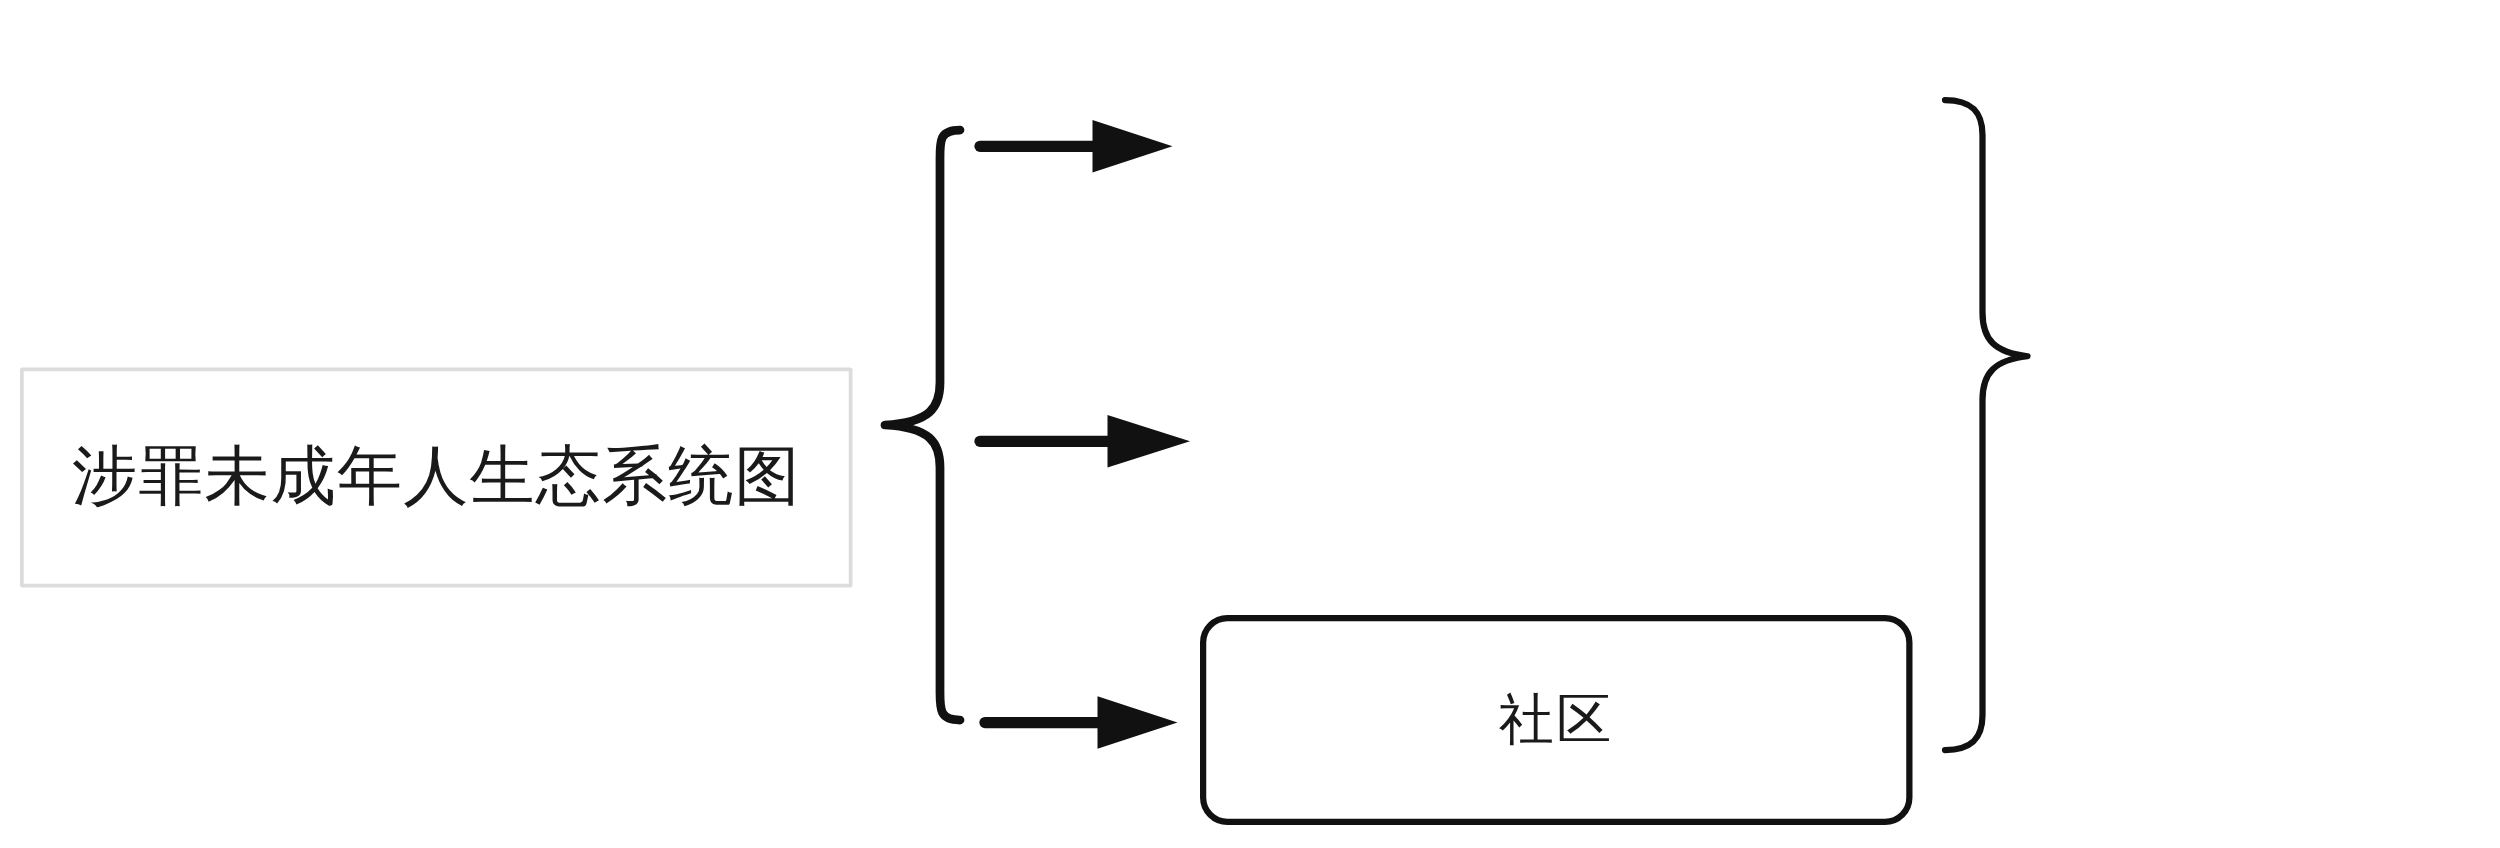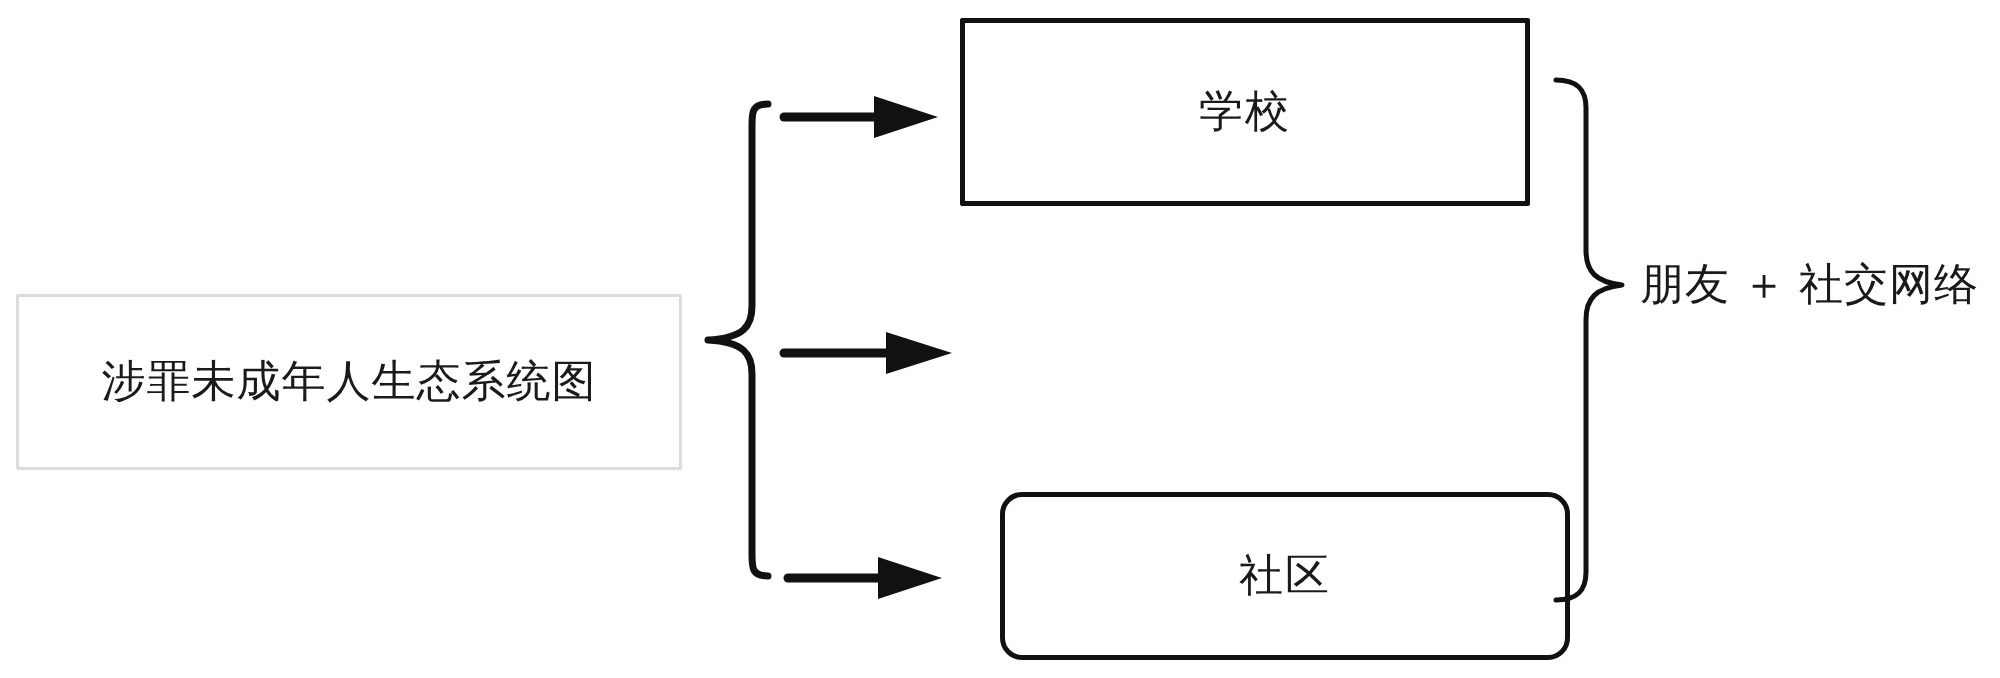--- a/index.html
+++ b/index.html
@@ -36,21 +36,21 @@
   
   #root-node {
     left: 16px;
     top: 294px;
     width: 666px;
     height: 176px;
     border: 3px solid #dcdcdc;
     border-radius: 2px;
   }
   #root-node .node-label {
-    font-size: 44px;
+    font-size: 52px;
     letter-spacing: 1px;
   }
 
   
   .sys-node {
     left: 960px;
     width: 570px;
     border: 5px solid #111111;
   }
   #node-school {
@@ -60,21 +60,20 @@
   }
   #node-family {
     top: 250px;
     height: 208px;
     border-radius: 2px;
   }
   #node-community {
     top: 492px;
     height: 168px;
     border-radius: 22px;
-    margin-left: 40px;
   }
   .sys-node .node-label {
     font-size: 44px;
     letter-spacing: 2px;
   }
 
   
   #right-annotation {
     position: absolute;
     left: 1640px;
@@ -126,32 +125,26 @@
 </style>
 </head>
 <body>
 
 <div id="canvas">
 
   <div class="node" id="root-node">
     <span class="node-label">涉罪未成年人生态系统图</span>
   </div>
 
-  <div class="node sys-node" id="node-school">
-    <span class="node-label">学校</span>
-  </div>
 
 
   <div class="node sys-node" id="node-community">
     <span class="node-label">社区</span>
   </div>
 
-  <div id="right-annotation">
-    <span class="node-label">朋友 ＋ 社交网络</span>
-  </div>
 
   <svg id="overlay" viewBox="0 0 2000 678">
 
     <g>
       <path class="stroke-heavy" d="M 768 104
                C 752 104, 752 112, 752 126
                L 752 306
                C 752 326, 744 338, 708 340
                C 744 342, 752 354, 752 374
                L 752 554

